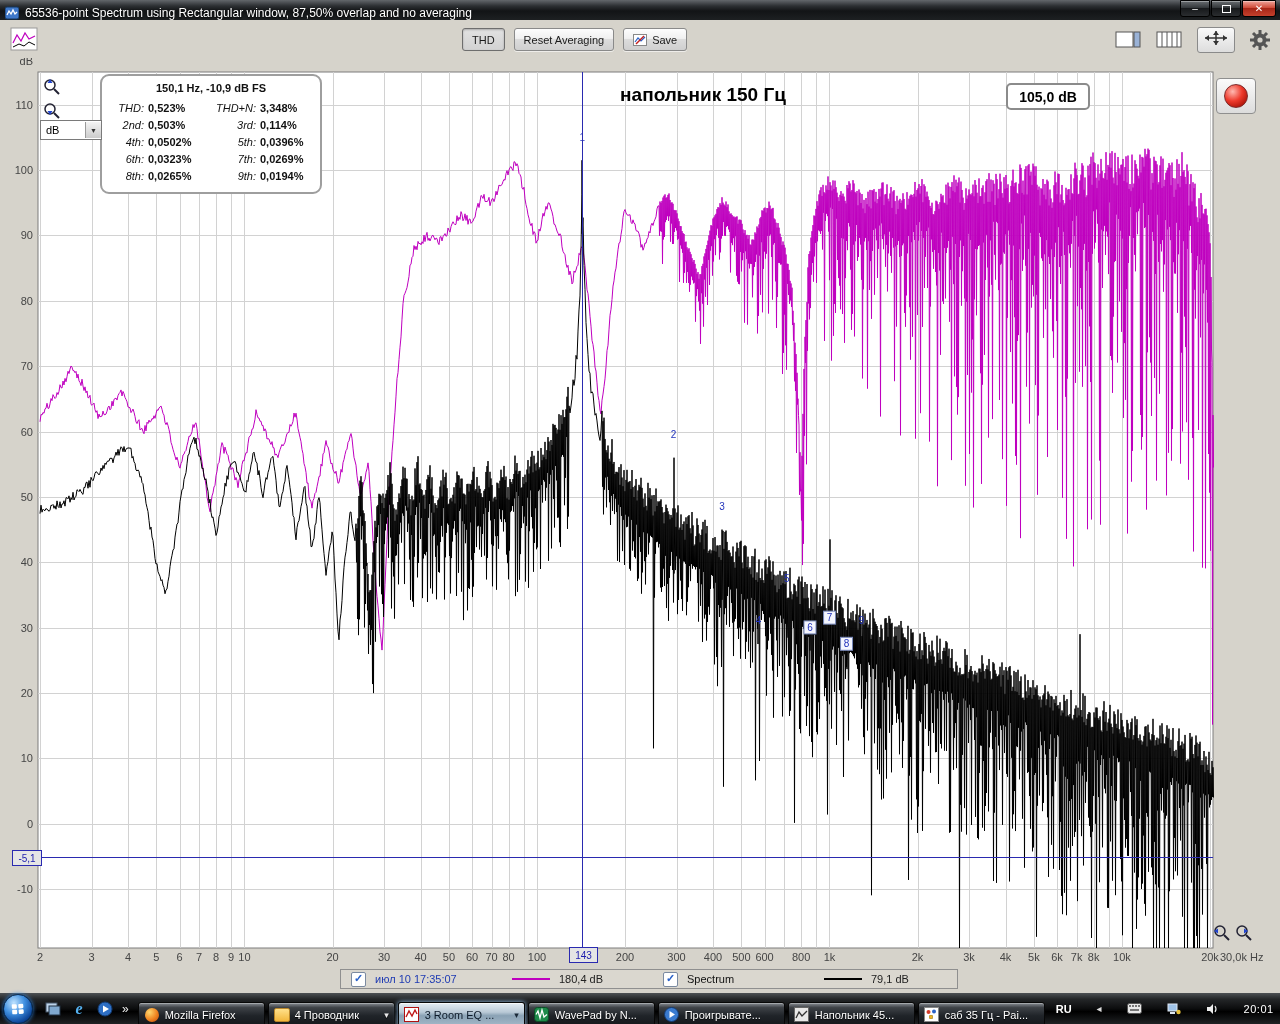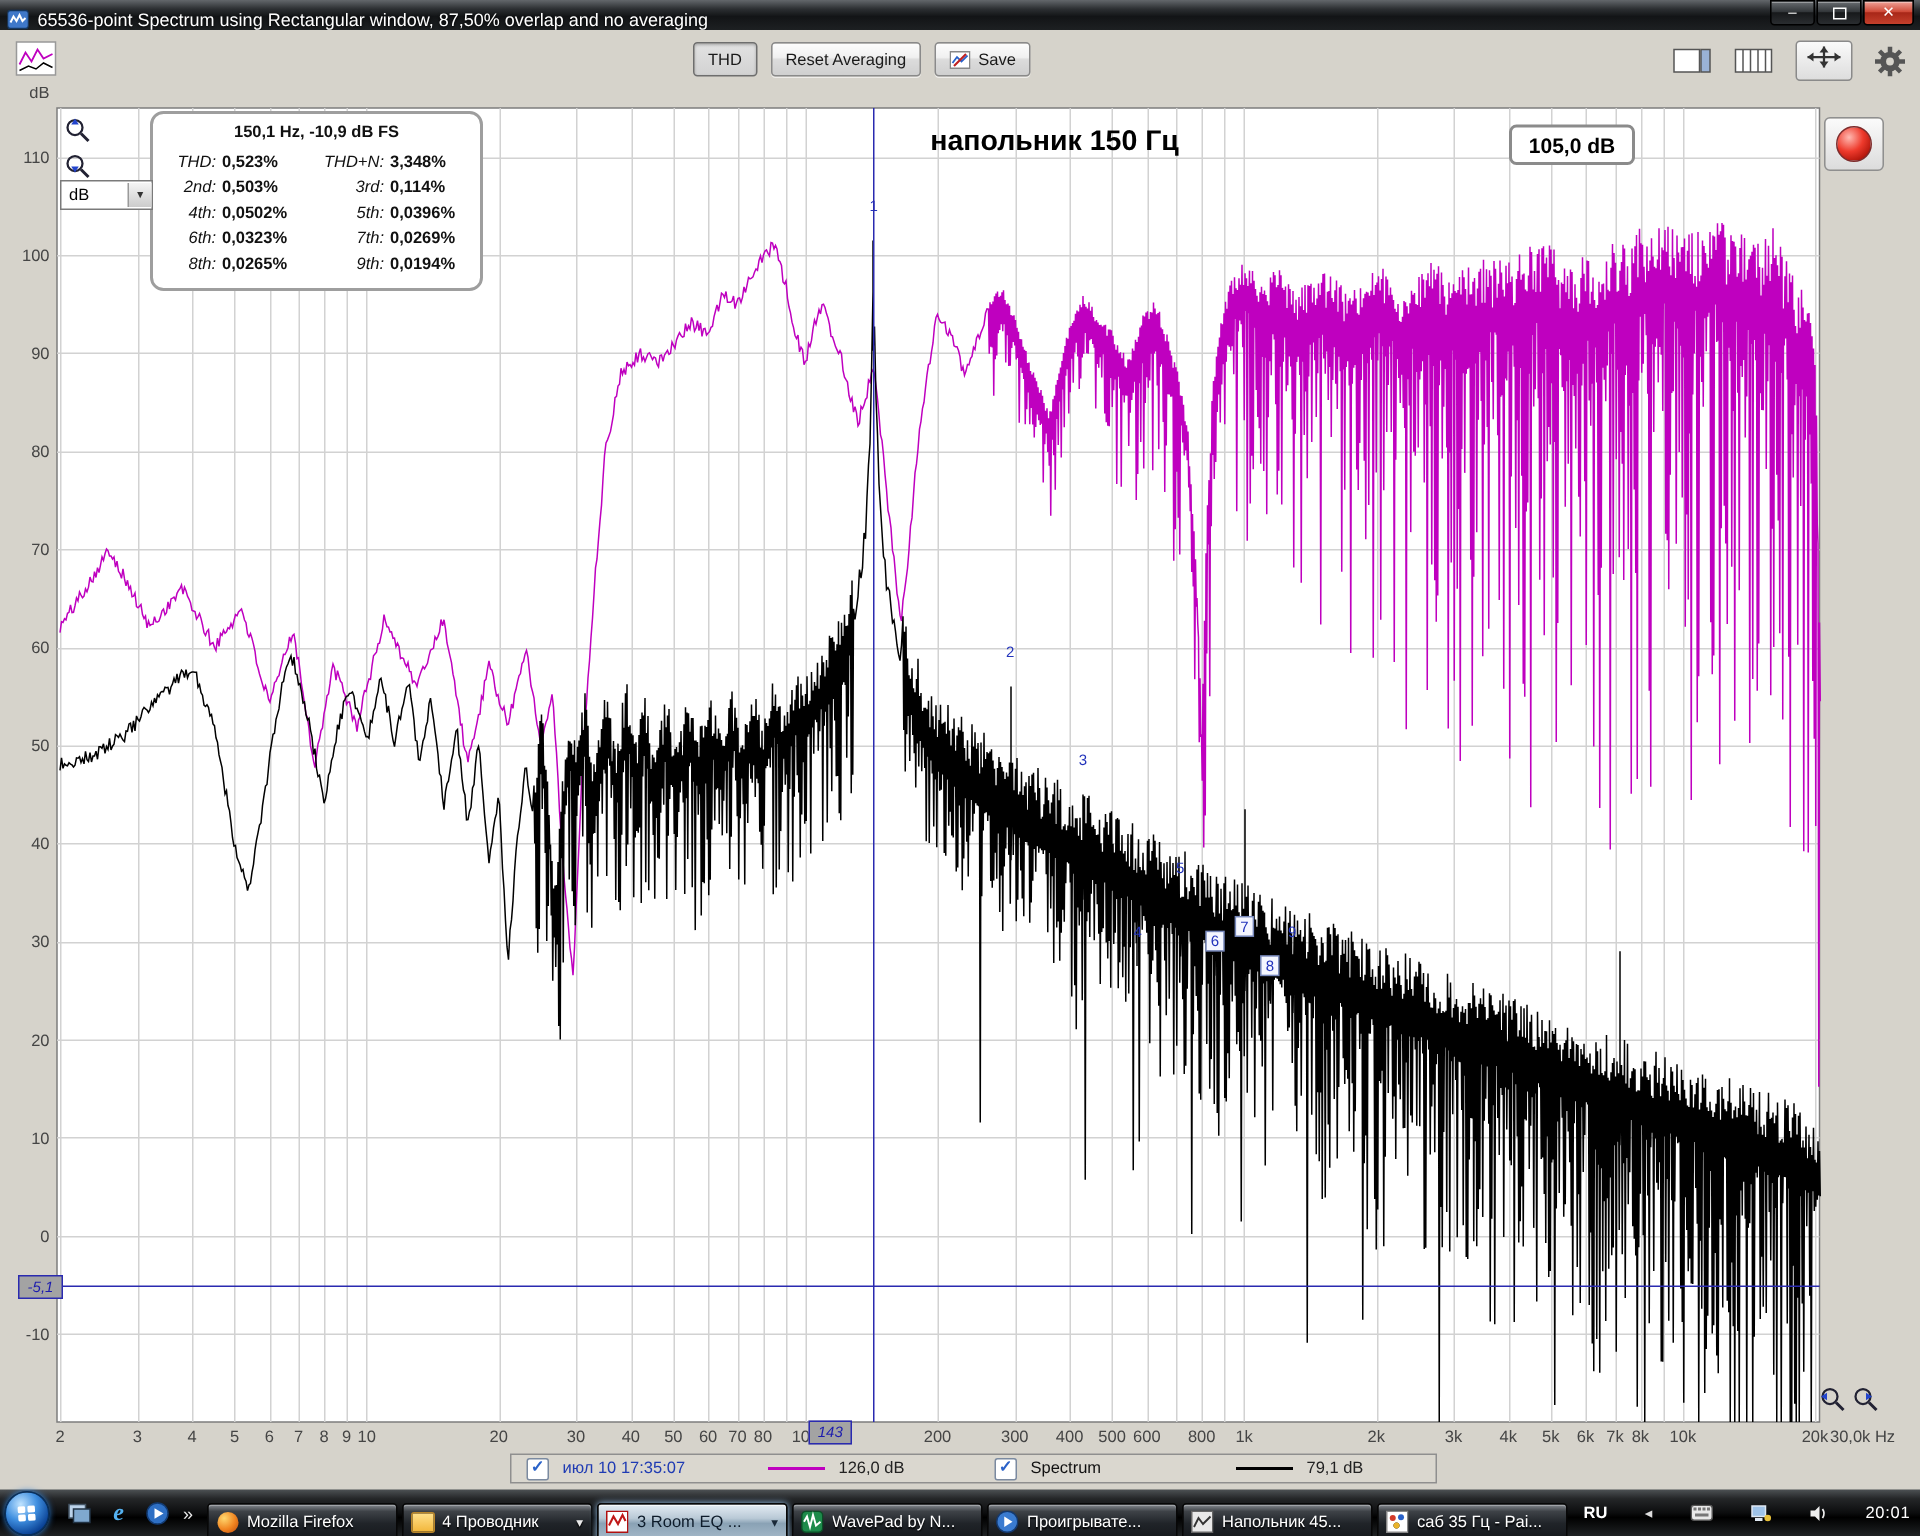--- a/index.html
+++ b/index.html
@@ -49,23 +49,23 @@
   #record-btn .dot{width:22px;height:22px;border-radius:50%;border:1px solid #7d2c2c;
     background:radial-gradient(circle at 35% 30%,#ffb9b1,#ee3a2c 45%,#a60f05 85%);}
   .zoombtn{width:20px;height:20px;}
   #zoom-y-in{left:42px;top:19px;} #zoom-y-out{left:42px;top:43px;}
   #zoom-x-in{left:1212px;top:865px;} #zoom-x-out{left:1234px;top:865px;}
   #unit-select{left:40px;top:62px;width:60px;height:18px;background:#fff;border:1px solid #7a7a7a;
     display:flex;align-items:center;font-size:11px;}
   #unit-select .val{flex:1;padding-left:5px;}
   #unit-select .dd{width:15px;height:16px;background:linear-gradient(#f4f4f4,#ccc);border-left:1px solid #9a9a9a;
     font-size:7px;display:flex;align-items:center;justify-content:center;color:#333;}
-  .cursor-tag{background:#a3a3a3;border:1px solid #2a2ab0;color:#1c1cae;font-size:10px;
-    display:flex;align-items:center;justify-content:center;font-style:italic;}
-  #cursor-freq-tag{left:539px;top:889px;width:27px;height:14px;}
+  .cursor-tag{background:#e5e5e5;border:1px solid #2a2ab0;color:#1c1cae;font-size:10px;
+    display:flex;align-items:center;justify-content:center;}
+  #cursor-freq-tag{left:569px;top:889px;width:27px;height:14px;}
   #cursor-level-tag{left:12px;top:792px;width:28px;height:14px;}
   #legend{left:340px;top:911px;width:618px;height:20px;background:#dad7cf;border:1px solid #8f8f8f;
     display:flex;align-items:center;font-size:11px;padding:0 10px;box-sizing:border-box;}
   .leg-item{display:flex;align-items:center;gap:9px;}
   .leg-item .name{min-width:128px;}
   .leg-item:first-child .name{color:#1f3bb3;}
   .leg-item:last-child .name{color:#111;}
   .leg-item .val{color:#222;min-width:52px;}
   .checkbox{width:13px;height:13px;background:#fff;border:1px solid #7b8aa0;border-radius:2px;
     font-size:11px;font-weight:bold;color:#2a62c9;line-height:11px;text-align:center;}
@@ -368,21 +368,21 @@
       <circle cx="8" cy="8" r="5" fill="none" stroke="#223" stroke-width="1.5"></circle>
       <line x1="12" y1="12" x2="17" y2="17" stroke="#223" stroke-width="2"></line>
       <polygon points="14,8 10,5.5 10,10.5" fill="#2244cc"></polygon>
     </svg>
 
     <div id="legend" class="overlay">
       <div class="leg-item">
         <span class="checkbox">✓</span>
         <span class="name">июл 10 17:35:07</span>
         <span class="swatch" id="sw0" style="border-top-color: rgb(191, 0, 191);"></span>
-        <span class="val">126,0 dB</span>
+        <span class="val">180,4 dB</span>
       </div>
       <div id="leg-spacer"></div>
       <div class="leg-item">
         <span class="checkbox">✓</span>
         <span class="name">Spectrum</span>
         <span class="swatch" id="sw1" style="border-top-color: rgb(0, 0, 0);"></span>
         <span class="val">79,1 dB</span>
       </div>
     </div>
   </div>

